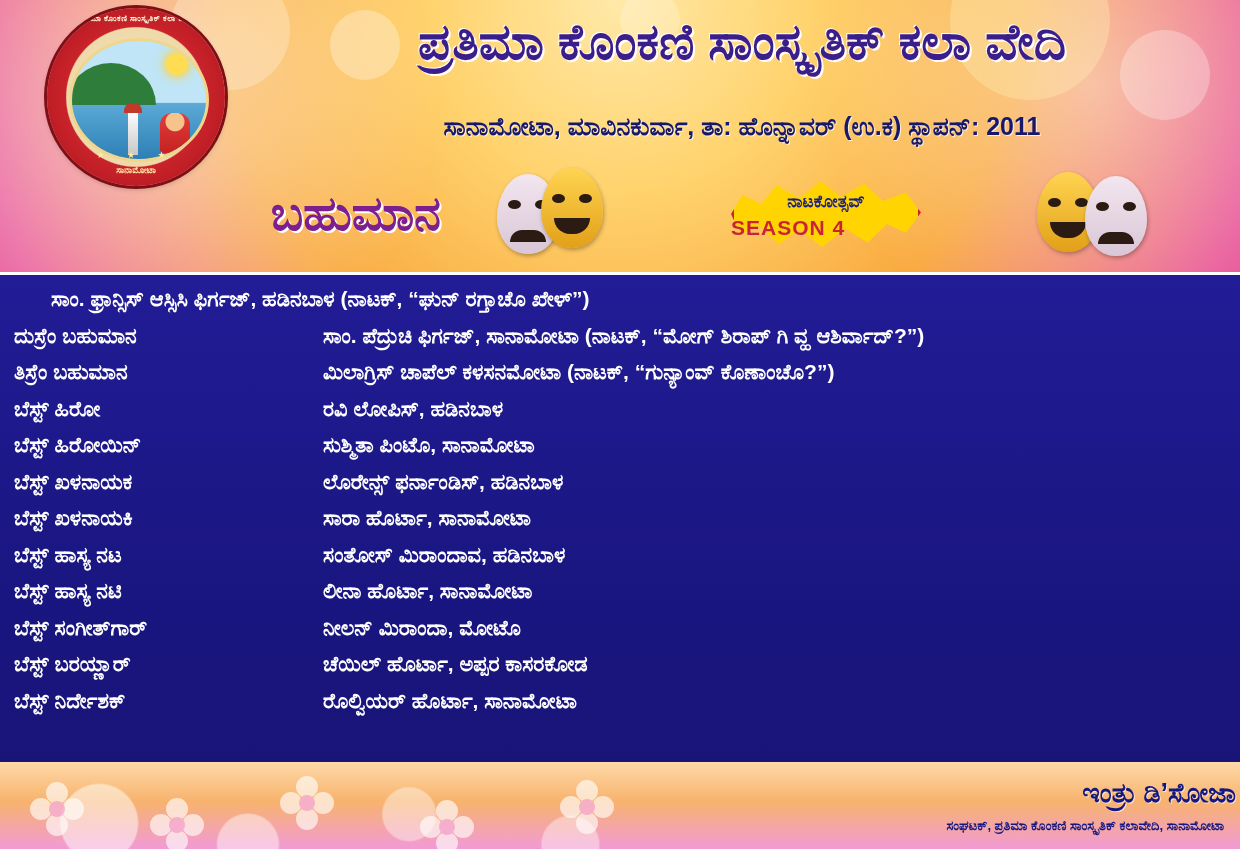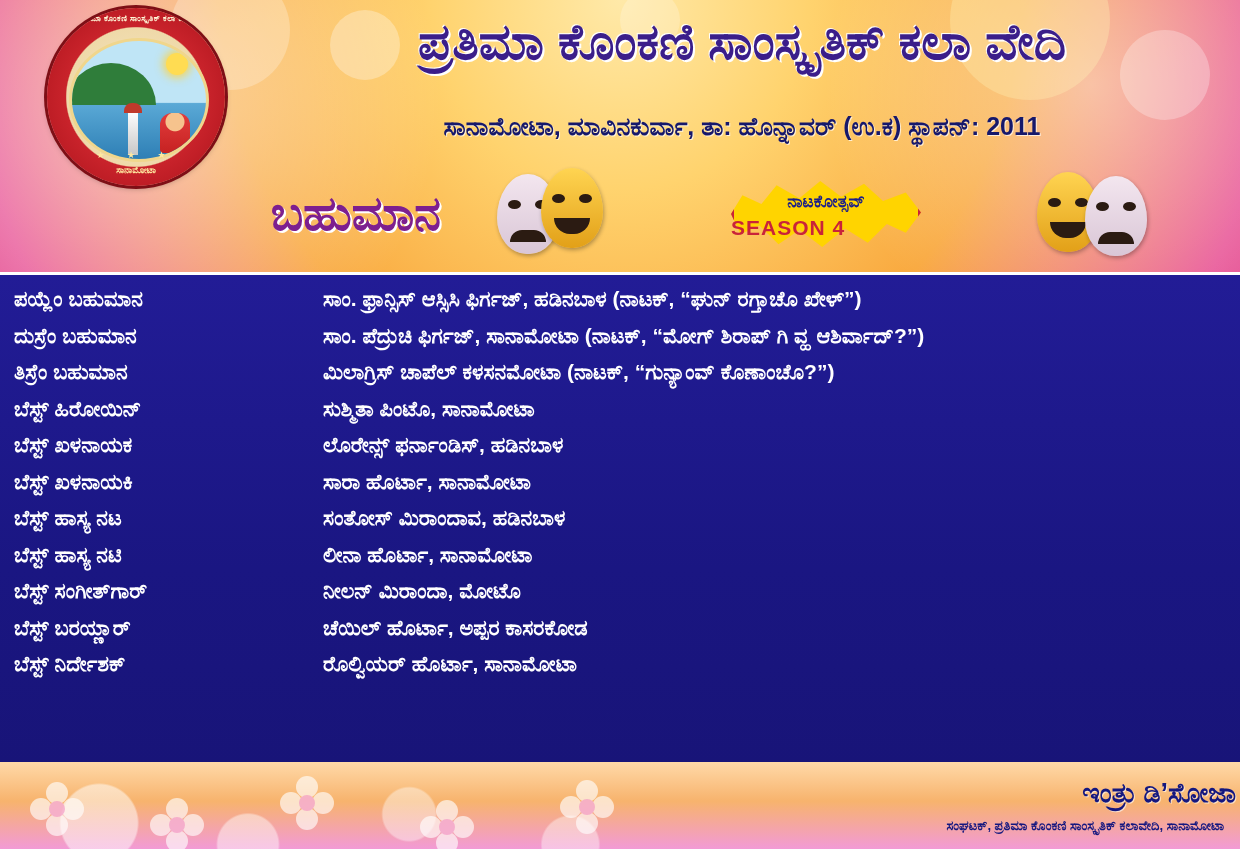--- a/index.html
+++ b/index.html
@@ -377,32 +377,35 @@
       <div class="season-burst"></div>
       <div class="season-t1">ನಾಟಕೋತ್ಸವ್</div>
       <div class="season-t2">SEASON 4</div>
     </div>
 
   </div>
 
   <div class="panel">
     <div class="rows" id="awards-rows">
         <div class="row top">
-          <div class="cat">ಪಯ್ಲೆಂ ಬಹುಮಾನ</div>
           <div class="val">ಸಾಂ. ಫ್ರಾನ್ಸಿಸ್ ಆಸ್ಸಿಸಿ ಫಿರ್ಗಜ್, ಹಡಿನಬಾಳ (ನಾಟಕ್, “ಘುನ್ ರಗ್ತಾಚೊ ಖೇಳ್”)</div>
         </div>
         <div class="row top">
           <div class="cat">ದುಸ್ರೆಂ ಬಹುಮಾನ</div>
           <div class="val">ಸಾಂ. ಪೆದ್ರುಚಿ ಫಿರ್ಗಜ್, ಸಾನಾಮೋಟಾ (ನಾಟಕ್, “ಮೋಗ್ ಶಿರಾಪ್ ಗಿ ವ್ಹ ಆಶಿರ್ವಾದ್?”)</div>
         </div>
         <div class="row top">
           <div class="cat">ತಿಸ್ರೆಂ ಬಹುಮಾನ</div>
           <div class="val">ಮಿಲಾಗ್ರಿಸ್ ಚಾಪೆಲ್ ಕಳಸನಮೋಟಾ (ನಾಟಕ್, “ಗುನ್ಯಾಂವ್ ಕೊಣಾಂಚೊ?”)</div>
         </div>
         <div class="row">
+          <div class="cat">ಬೆಸ್ಟ್ ಹಿರೋ</div>
+          <div class="val">ರವಿ ಲೋಪಿಸ್, ಹಡಿನಬಾಳ</div>
+        </div>
+        <div class="row">
           <div class="cat">ಬೆಸ್ಟ್ ಹಿರೋಯಿನ್</div>
           <div class="val">ಸುಶ್ಮಿತಾ ಪಿಂಟೊ, ಸಾನಾಮೋಟಾ</div>
         </div>
         <div class="row">
           <div class="cat">ಬೆಸ್ಟ್ ಖಳನಾಯಕ</div>
           <div class="val">ಲೊರೇನ್ಸ್ ಫರ್ನಾಂಡಿಸ್, ಹಡಿನಬಾಳ</div>
         </div>
         <div class="row">
           <div class="cat">ಬೆಸ್ಟ್ ಖಳನಾಯಕಿ</div>
           <div class="val">ಸಾರಾ ಹೊರ್ಟಾ, ಸಾನಾಮೋಟಾ</div>

